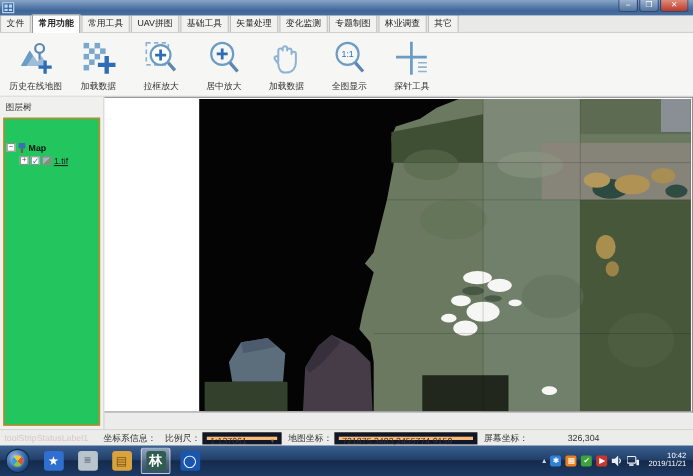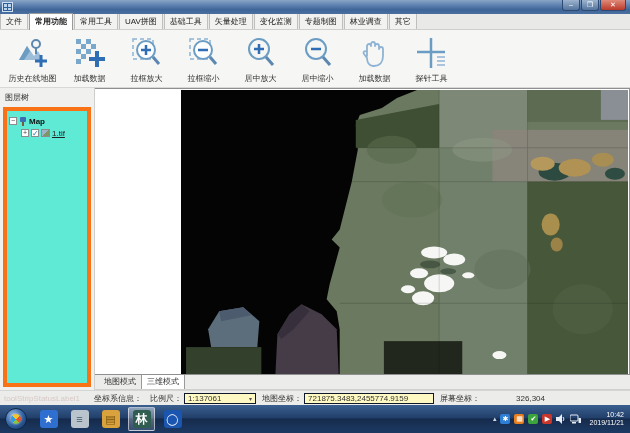--- a/index.html
+++ b/index.html
@@ -22,21 +22,21 @@
   
   .toolbar { height:58px; background:#f6f6f4; border-bottom:1px solid #d8d8d6; display:flex; padding:3px 2px 0 4px; }
   .tbtn { width:57px; display:flex; flex-direction:column; align-items:center; justify-content:flex-start; padding-top:2px; }
   .tbtn .ic { width:36px; height:36px; display:flex; align-items:center; justify-content:center; }
   .tbtn .lbl { font-size:8px; color:#333; margin-top:2px; white-space:nowrap; }
 
   
   .main { height:302px; display:flex; }
   .leftpanel { width:95px; background:#f0f0ee; border-right:1px solid #cfcfcd; display:flex; flex-direction:column;justify-content:center; }
   .lp-title { font-size:8px; color:#333; padding:4px 0 2px 5px; }
-  .treebox { flex:1; margin:2px 3px 3px 3px; background:#5eead4; border:4px solid #f97316; padding:4px 2px; font-size:8px; }
+  .treebox { flex:1; margin:2px 3px 3px 3px; background:#22c55e; border:1px solid #f97316; padding:20px 2px; font-size:8px; }
   .trow { display:flex; align-items:center; height:12px; white-space:nowrap; }
   .trow.child { padding-left:12px; }
   .expander { width:8px; height:8px; border:1px solid #8c8c8c; background:#fff; font-size:7px; line-height:6px; text-align:center; color:#444; margin-right:2px; flex:0 0 auto; }
   .pin { width:8px; height:9px; margin-right:2px; position:relative; flex:0 0 auto; }
   .pin::before { content:""; position:absolute; left:1px; top:0; width:6px; height:5px; background:#3b6fb5; border-radius:1px; }
   .pin::after { content:""; position:absolute; left:3px; top:5px; width:2px; height:4px; background:#7a5a3a; }
   .cbox { width:8px; height:8px; border:1px solid #8c8c8c; background:#fff; color:#2f6eb5; font-size:8px; line-height:7px; text-align:center; margin-right:2px; flex:0 0 auto; }
   .limg { width:9px; height:8px; background:linear-gradient(135deg,#9fb3c8 50%,#7d9668 50%); border:1px solid #8c8c8c; margin-right:2px; flex:0 0 auto; }
   .tmap { font-weight:bold; color:#111; }
   .tfile { color:#222;text-decoration:underline; }
@@ -47,21 +47,21 @@
   .raster svg { width:100%; height:100%; display:block; }
 
   .maptabs { height:15px; background:#ececea; display:flex; align-items:flex-end; padding-left:4px; border-bottom:1px solid #d0d0ce; }
   .mtab { font-size:8px; padding:1px 5px 2px; color:#333; white-space:nowrap; }
   .mtab.boxed { background:#fff; border:1px solid #9a9a98; border-bottom:none; }
 
   
   .statusbar { height:15px; background:#ececea; border-top:1px solid #d5d5d3; display:flex; align-items:center; font-size:8px; color:#333; padding:0 4px; }
   .faint { color:#d7c9c6; margin-right:8px; white-space:nowrap; }
   .slabel { margin:0 2px 0 6px; white-space:nowrap; }
-  .sbox { background:#fef9c3; border:1px solid #0f172a; height:11px; line-height:10px; padding:0 3px; white-space:nowrap;gap:20px; }
+  .sbox { background:#fdba74; border:4px solid #0f172a; height:11px; line-height:10px; padding:0 3px; white-space:nowrap;gap:20px; }
   .combo { width:72px; display:flex; justify-content:space-between; }
   .combo .arr { color:#555; font-size:6px; }
   .coordbox { width:130px; }
   .screenval { margin-left:34px; }
 
   
   .taskbar { height:28px; background:linear-gradient(180deg,#3a5f8f 0%,#22406b 45%,#152b4d 50%,#1d3a63 100%); display:flex; align-items:center; position:relative; }
   .orb { width:22px; height:22px; border-radius:50%; margin:0 6px 0 5px; background:radial-gradient(circle at 35% 30%,#8fb4e0,#2f5f9e 55%,#173a66 90%); border:1px solid #0f2747; display:flex; align-items:center; justify-content:center; }
   .orb .flag { width:10px; height:10px; border-radius:50%; background:conic-gradient(#e4572e 0 90deg,#8bc53f 90deg 180deg,#2f9fe0 180deg 270deg,#f4c430 270deg 360deg); transform:rotate(45deg); box-shadow:0 0 2px rgba(255,255,255,.7); }
   .tico { width:27px; height:24px; display:flex; align-items:center; justify-content:center; margin:0 2px; border-radius:2px; }
@@ -151,58 +151,47 @@
               <line x1="11" y1="14" x2="21" y2="14"></line>
             </g>
           <line x1="23" y1="21" x2="29" y2="28" stroke="#5b87b0" stroke-width="3"></line>
         </svg>
       </span>
       <span class="lbl">拉框放大</span>
     </div>
     <div class="tbtn">
       <span class="ic">
         <svg width="34" height="34" viewBox="0 0 34 34">
-          <rect x="3" y="3" width="20" height="20" fill="none" stroke="#8fb3d4" stroke-width="1.5" stroke-dasharray="4 3"></rect>
-          <circle cx="16" cy="14" r="9" fill="#fff" stroke="#6b9dc4" stroke-width="2"></circle>
-          <line x1="11" y1="14" x2="21" y2="14" stroke="#2f6eb5" stroke-width="2.5"></line>
-          <line x1="23" y1="21" x2="29" y2="28" stroke="#5b87b0" stroke-width="3"></line>
-        </svg>
-      </span>
-      <span class="lbl">拉框缩小</span>
-    </div>
-    <div class="tbtn">
-      <span class="ic">
-        <svg width="34" height="34" viewBox="0 0 34 34">
           <circle cx="15" cy="13" r="10" fill="none" stroke="#6b9dc4" stroke-width="2"></circle>
           <g stroke="#2f6eb5" stroke-width="2.5">
               <line x1="15" y1="8" x2="15" y2="18"></line>
               <line x1="10" y1="13" x2="20" y2="13"></line>
             </g>
           <line x1="22" y1="21" x2="29" y2="29" stroke="#5b87b0" stroke-width="3"></line>
         </svg>
       </span>
       <span class="lbl">居中放大</span>
     </div>
     <div class="tbtn">
       <span class="ic">
         <svg width="34" height="34" viewBox="0 0 34 34">
+          <path d="M9 20 V10 a2 2 0 0 1 4 0 V8 a2 2 0 0 1 4 0 v2 a2 2 0 0 1 4 0 v3 a2 2 0 0 1 4 0 v7 c0 6-3 10-9 10 h-1 c-4 0-6-4-6-8 l-3-4 c-1.5-2 1-4 3-2 z" fill="none" stroke="#8fb3d4" stroke-width="1.8" stroke-linejoin="round"></path>
+        </svg>
+      </span>
+      <span class="lbl">加载数据</span>
+    </div>
+    <div class="tbtn">
+      <span class="ic">
+        <svg width="34" height="34" viewBox="0 0 34 34">
           <circle cx="15" cy="13" r="10" fill="none" stroke="#6b9dc4" stroke-width="2"></circle>
-          <line x1="10" y1="13" x2="20" y2="13" stroke="#2f6eb5" stroke-width="2.5"></line>
+          <text x="15" y="16" font-size="8" fill="#2f6eb5" text-anchor="middle" font-family="Liberation Sans,sans-serif">1:1</text>
           <line x1="22" y1="21" x2="29" y2="29" stroke="#5b87b0" stroke-width="3"></line>
         </svg>
       </span>
-      <span class="lbl">居中缩小</span>
-    </div>
-    <div class="tbtn">
-      <span class="ic">
-        <svg width="34" height="34" viewBox="0 0 34 34">
-          <path d="M9 20 V10 a2 2 0 0 1 4 0 V8 a2 2 0 0 1 4 0 v2 a2 2 0 0 1 4 0 v3 a2 2 0 0 1 4 0 v7 c0 6-3 10-9 10 h-1 c-4 0-6-4-6-8 l-3-4 c-1.5-2 1-4 3-2 z" fill="none" stroke="#8fb3d4" stroke-width="1.8" stroke-linejoin="round"></path>
-        </svg>
-      </span>
-      <span class="lbl">加载数据</span>
+      <span class="lbl">全图显示</span>
     </div>
     <div class="tbtn">
       <span class="ic">
         <svg width="34" height="34" viewBox="0 0 34 34">
           <line x1="16" y1="2" x2="16" y2="32" stroke="#6b9dc4" stroke-width="2.5"></line>
           <line x1="2" y1="16" x2="30" y2="16" stroke="#6b9dc4" stroke-width="2.5"></line>
           <g stroke="#8fb3d4" stroke-width="1.5">
               <line x1="22" y1="21" x2="30" y2="21"></line>
               <line x1="22" y1="25" x2="30" y2="25"></line>
               <line x1="22" y1="29" x2="30" y2="29"></line>
@@ -288,24 +277,20 @@
             <g stroke="#000" stroke-width="0.6" opacity="0.25">
               <line x1="257" y1="0" x2="257" y2="285"></line>
               <line x1="345" y1="0" x2="345" y2="285"></line>
               <line x1="176" y1="58" x2="445" y2="58"></line>
               <line x1="170" y1="92" x2="445" y2="92"></line>
               <line x1="158" y1="214" x2="445" y2="214"></line>
             </g>
           </svg>
         </div>
       </div>
-      <div class="maptabs">
-        <div class="mtab">地图模式</div>
-        <div class="mtab boxed">三维模式</div>
-      </div>
     </div>
   </div>
 
   <div class="statusbar">
     <span class="faint">toolStripStatusLabel1</span>
     <span class="slabel">坐标系信息：</span>
     <span class="slabel">比例尺：</span>
     <span class="sbox combo">
       <span>1:137061</span>
       <span class="arr">▾</span>

